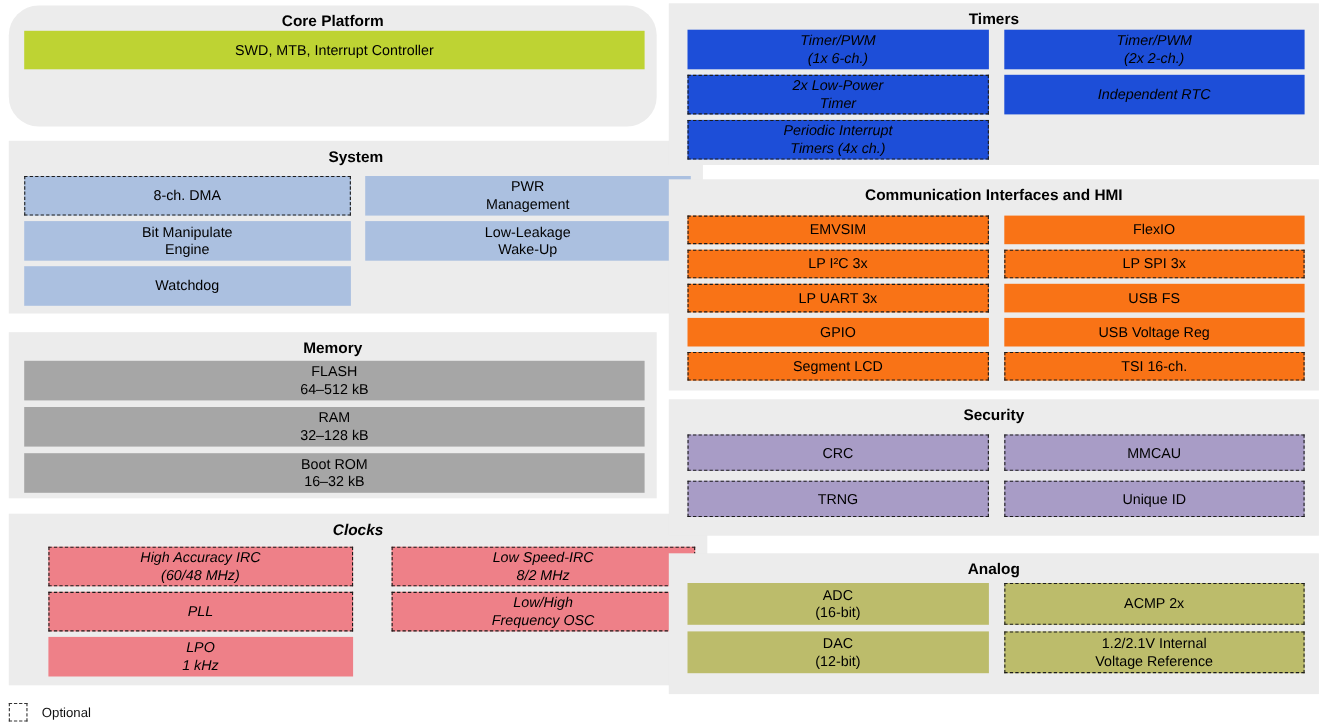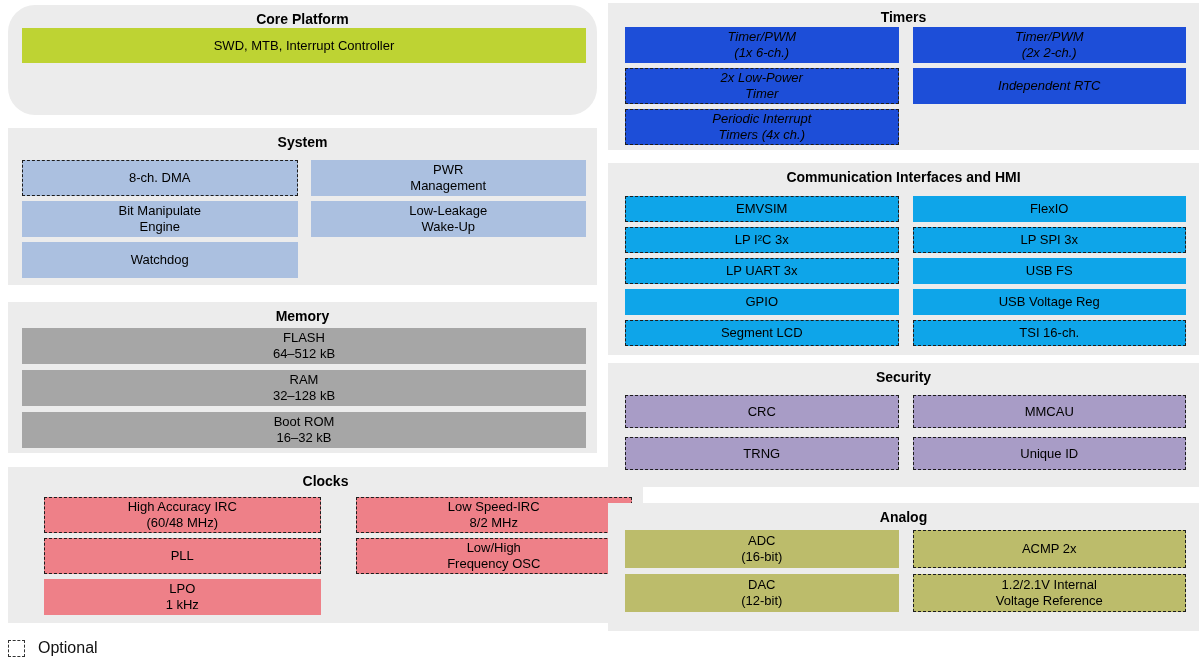--- a/index.html
+++ b/index.html
@@ -17,49 +17,49 @@
   .block{
     display:flex;align-items:center;justify-content:center;
     text-align:center;font-size:13px;line-height:16px;color:#000;
     white-space:pre-line;box-sizing:border-box;
   }
   .dashed{border:1.6px dashed #1c1c1c;background-clip:padding-box;}
 
   
   #sec-core    {left:8px;  top:5px;   width:589px;height:110px;border-radius:27px;}
   #sec-core .grid    {left:14px;right:11px;top:23px;grid-template-columns:1fr;grid-auto-rows:35px;row-gap:10px;}
-  #sec-system  {left:8px;  top:128px; width:589px;height:157px;}
+  #sec-system  {left:8px;  top:128px; width:589px;height:157px;padding-left:42px;}
   #sec-system .grid  {left:14px;right:11px;top:32px;grid-template-columns:1fr 1fr;column-gap:13px;grid-auto-rows:36px;row-gap:5px;}
   #sec-memory  {left:8px;  top:302px; width:589px;height:151px;}
   #sec-memory .grid  {left:14px;right:11px;top:26px;grid-template-columns:1fr;grid-auto-rows:36px;row-gap:6px;}
-  #sec-clocks  {left:8px;  top:467px; width:635px;height:156px;}
+  #sec-clocks  {left:8px;  top:467px; width:635px;height:156px;font-style:italic;}
   #sec-clocks .grid  {left:14px;right:11px;top:30px;grid-template-columns:1fr 1fr;column-gap:13px;grid-auto-rows:36px;row-gap:5px;}
   #sec-timers  {left:608px;top:3px;   width:591px;height:147px;}
   #sec-timers .grid  {left:17px;right:13px;top:24px;grid-template-columns:1fr 1fr;column-gap:14px;grid-auto-rows:36px;row-gap:5px;}
   #sec-comm    {left:608px;top:163px; width:591px;height:192px;}
   #sec-comm .grid    {left:17px;right:13px;top:33px;grid-template-columns:1fr 1fr;column-gap:14px;grid-auto-rows:26px;row-gap:5px;}
   #sec-security{left:608px;top:363px; width:591px;height:124px;}
   #sec-security .grid{left:17px;right:13px;top:32px;grid-template-columns:1fr 1fr;column-gap:14px;grid-auto-rows:33px;row-gap:9px;}
   #sec-analog  {left:608px;top:503px; width:591px;height:128px;}
   #sec-analog .grid  {left:17px;right:13px;top:27px;grid-template-columns:1fr 1fr;column-gap:14px;grid-auto-rows:38px;row-gap:6px;}
 
   
   .c-core    {background:#bed333;}
   .c-system  {background:#abc0e0;}
   .c-memory  {background:#a6a6a6;}
   .c-clocks  {background:#ee8088;margin-left:22px;}
   .c-timers  {background:#1d4ed8;font-style:italic;}
-  .c-comm    {background:#0ea5e9;}
+  .c-comm    {background:#f97316;}
   .c-security{background:#a89cc6;}
   .c-analog  {background:#bcbc6b;}
 
   
   #legend{position:absolute;left:8px;top:639px;display:flex;align-items:center;}
   #legend .box{width:15px;height:15px;border:1.6px dashed #333;background:#fff;}
-  #legend .label{margin-left:13px;font-size:16px;color:#111;}
+  #legend .label{margin-left:13px;font-size:12px;color:#111;}
 </style>
 </head>
 <body>
 
 <div>
 
   <section class="panel" id="sec-core">
     <h2 class="panel-title">Core Platform</h2>
     <div class="grid">
       <div class="block c-core">SWD, MTB, Interrupt Controller</div>

